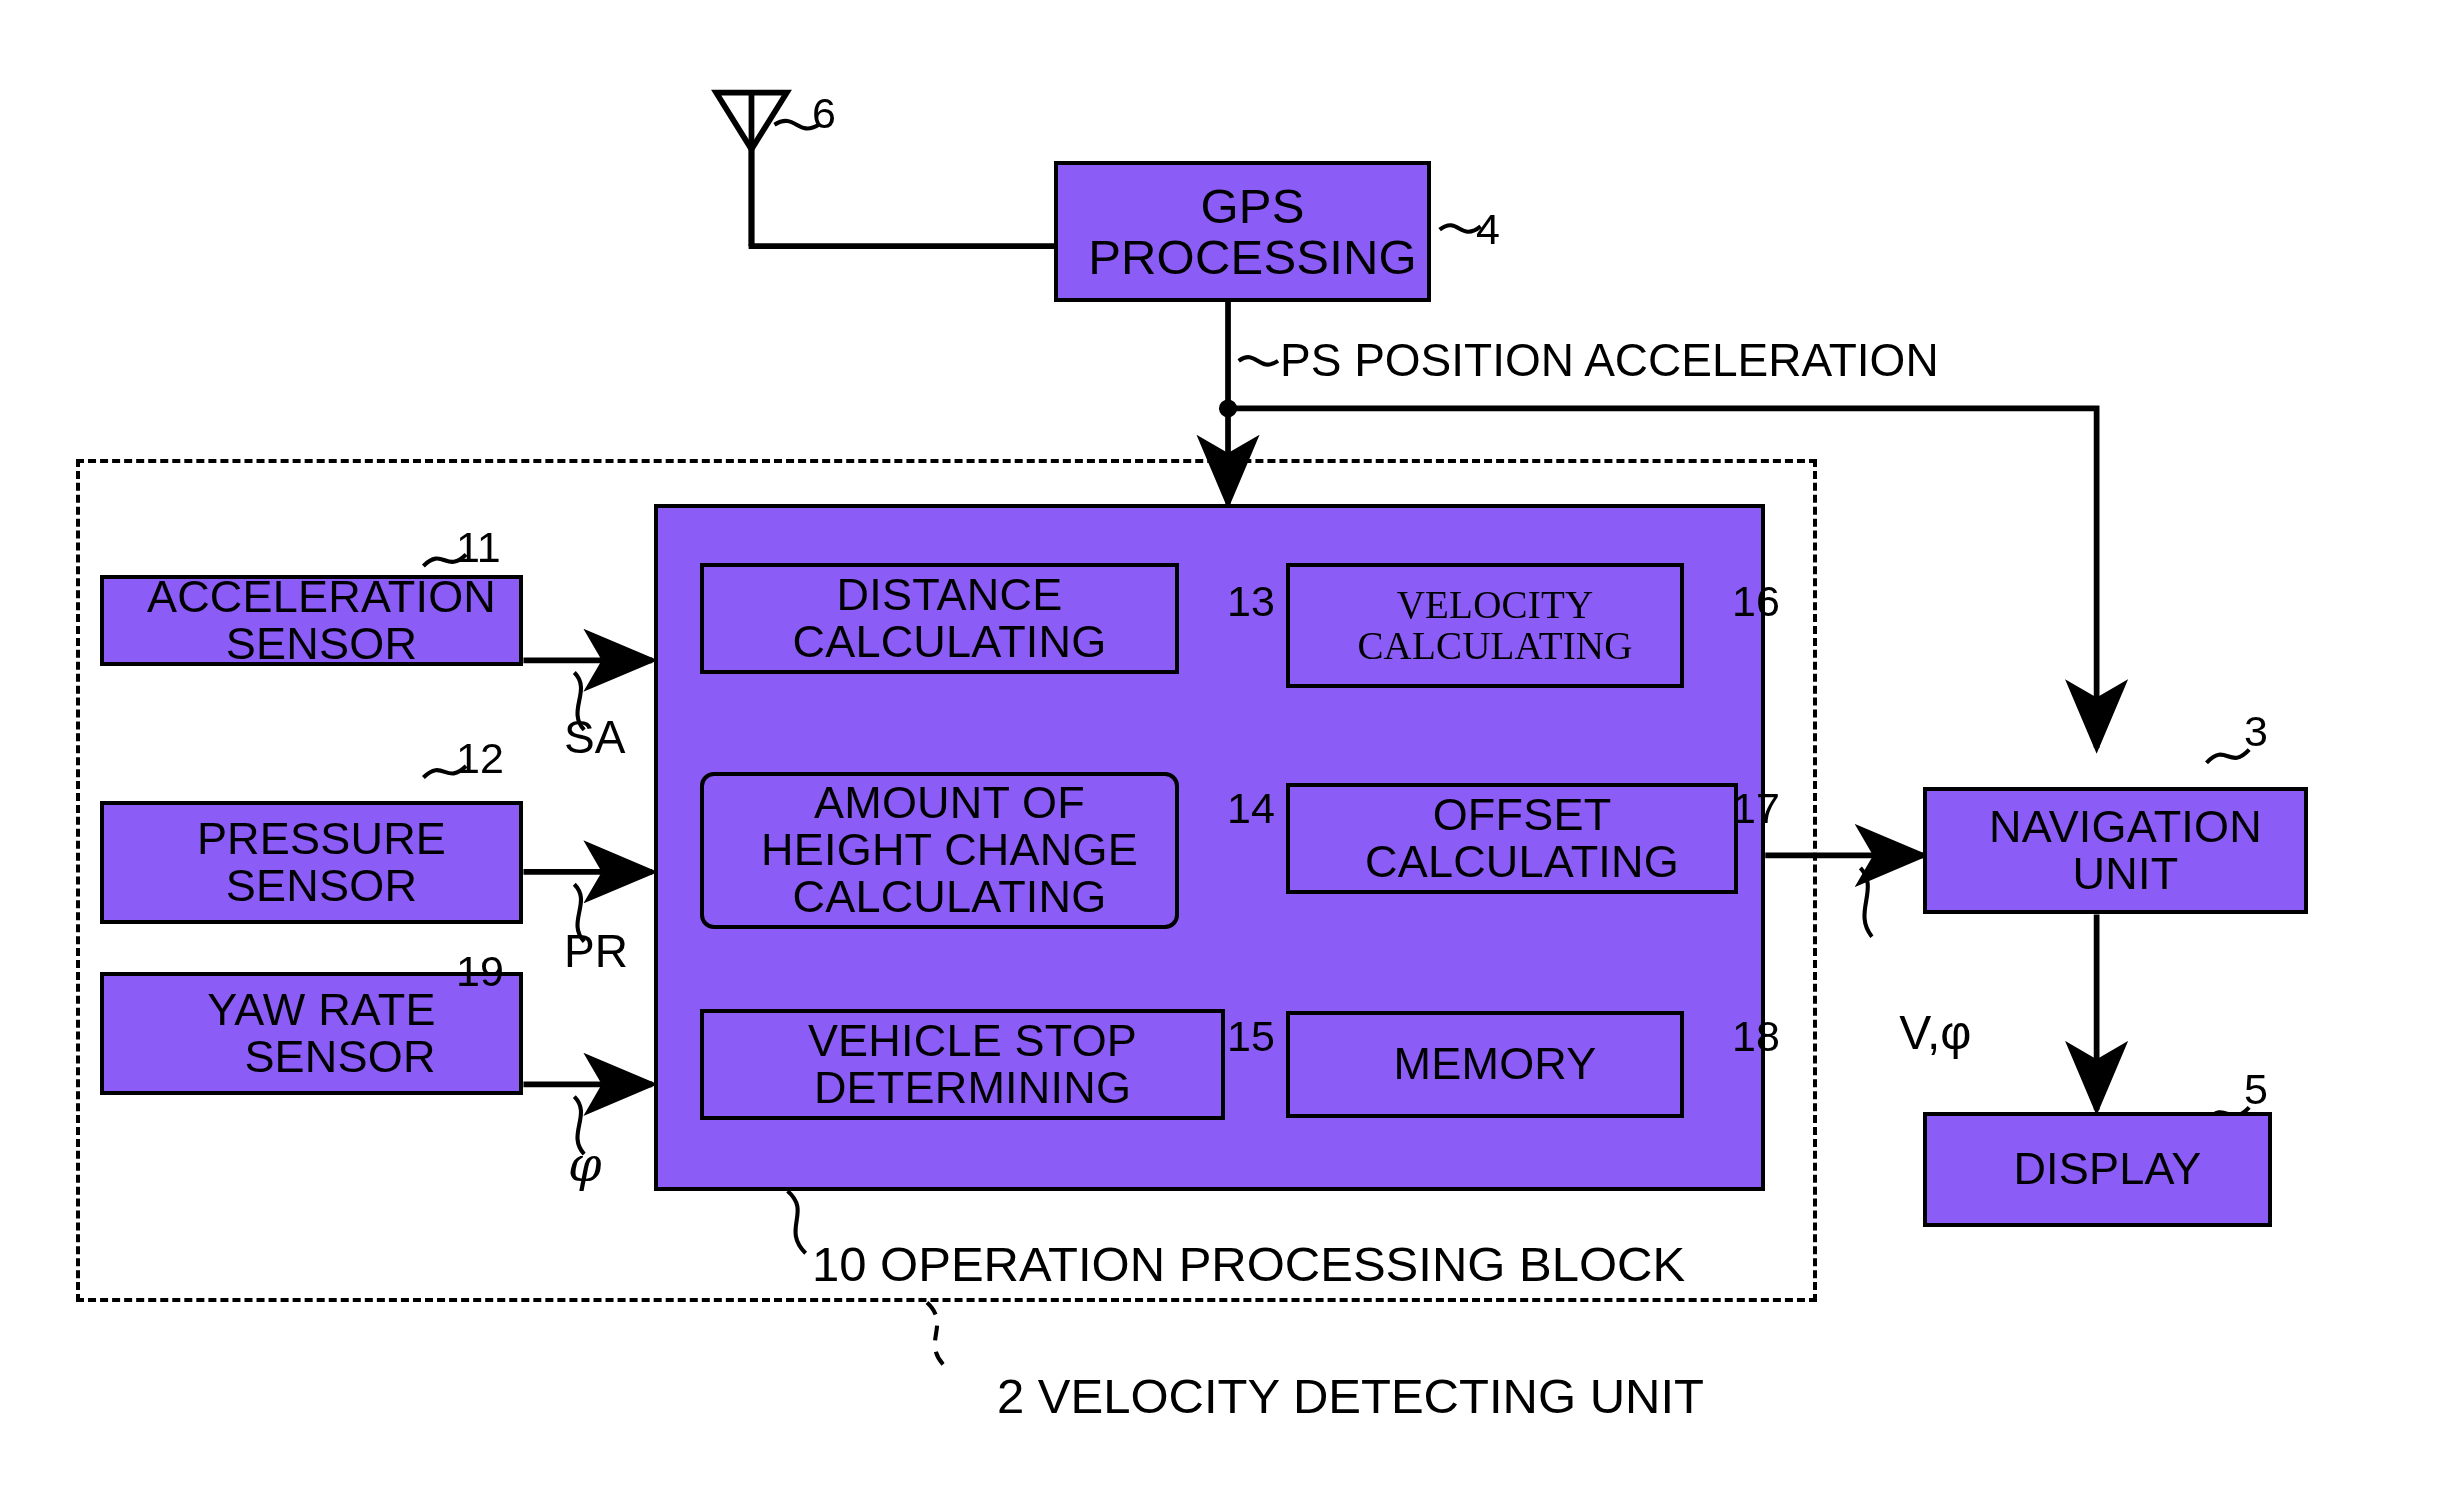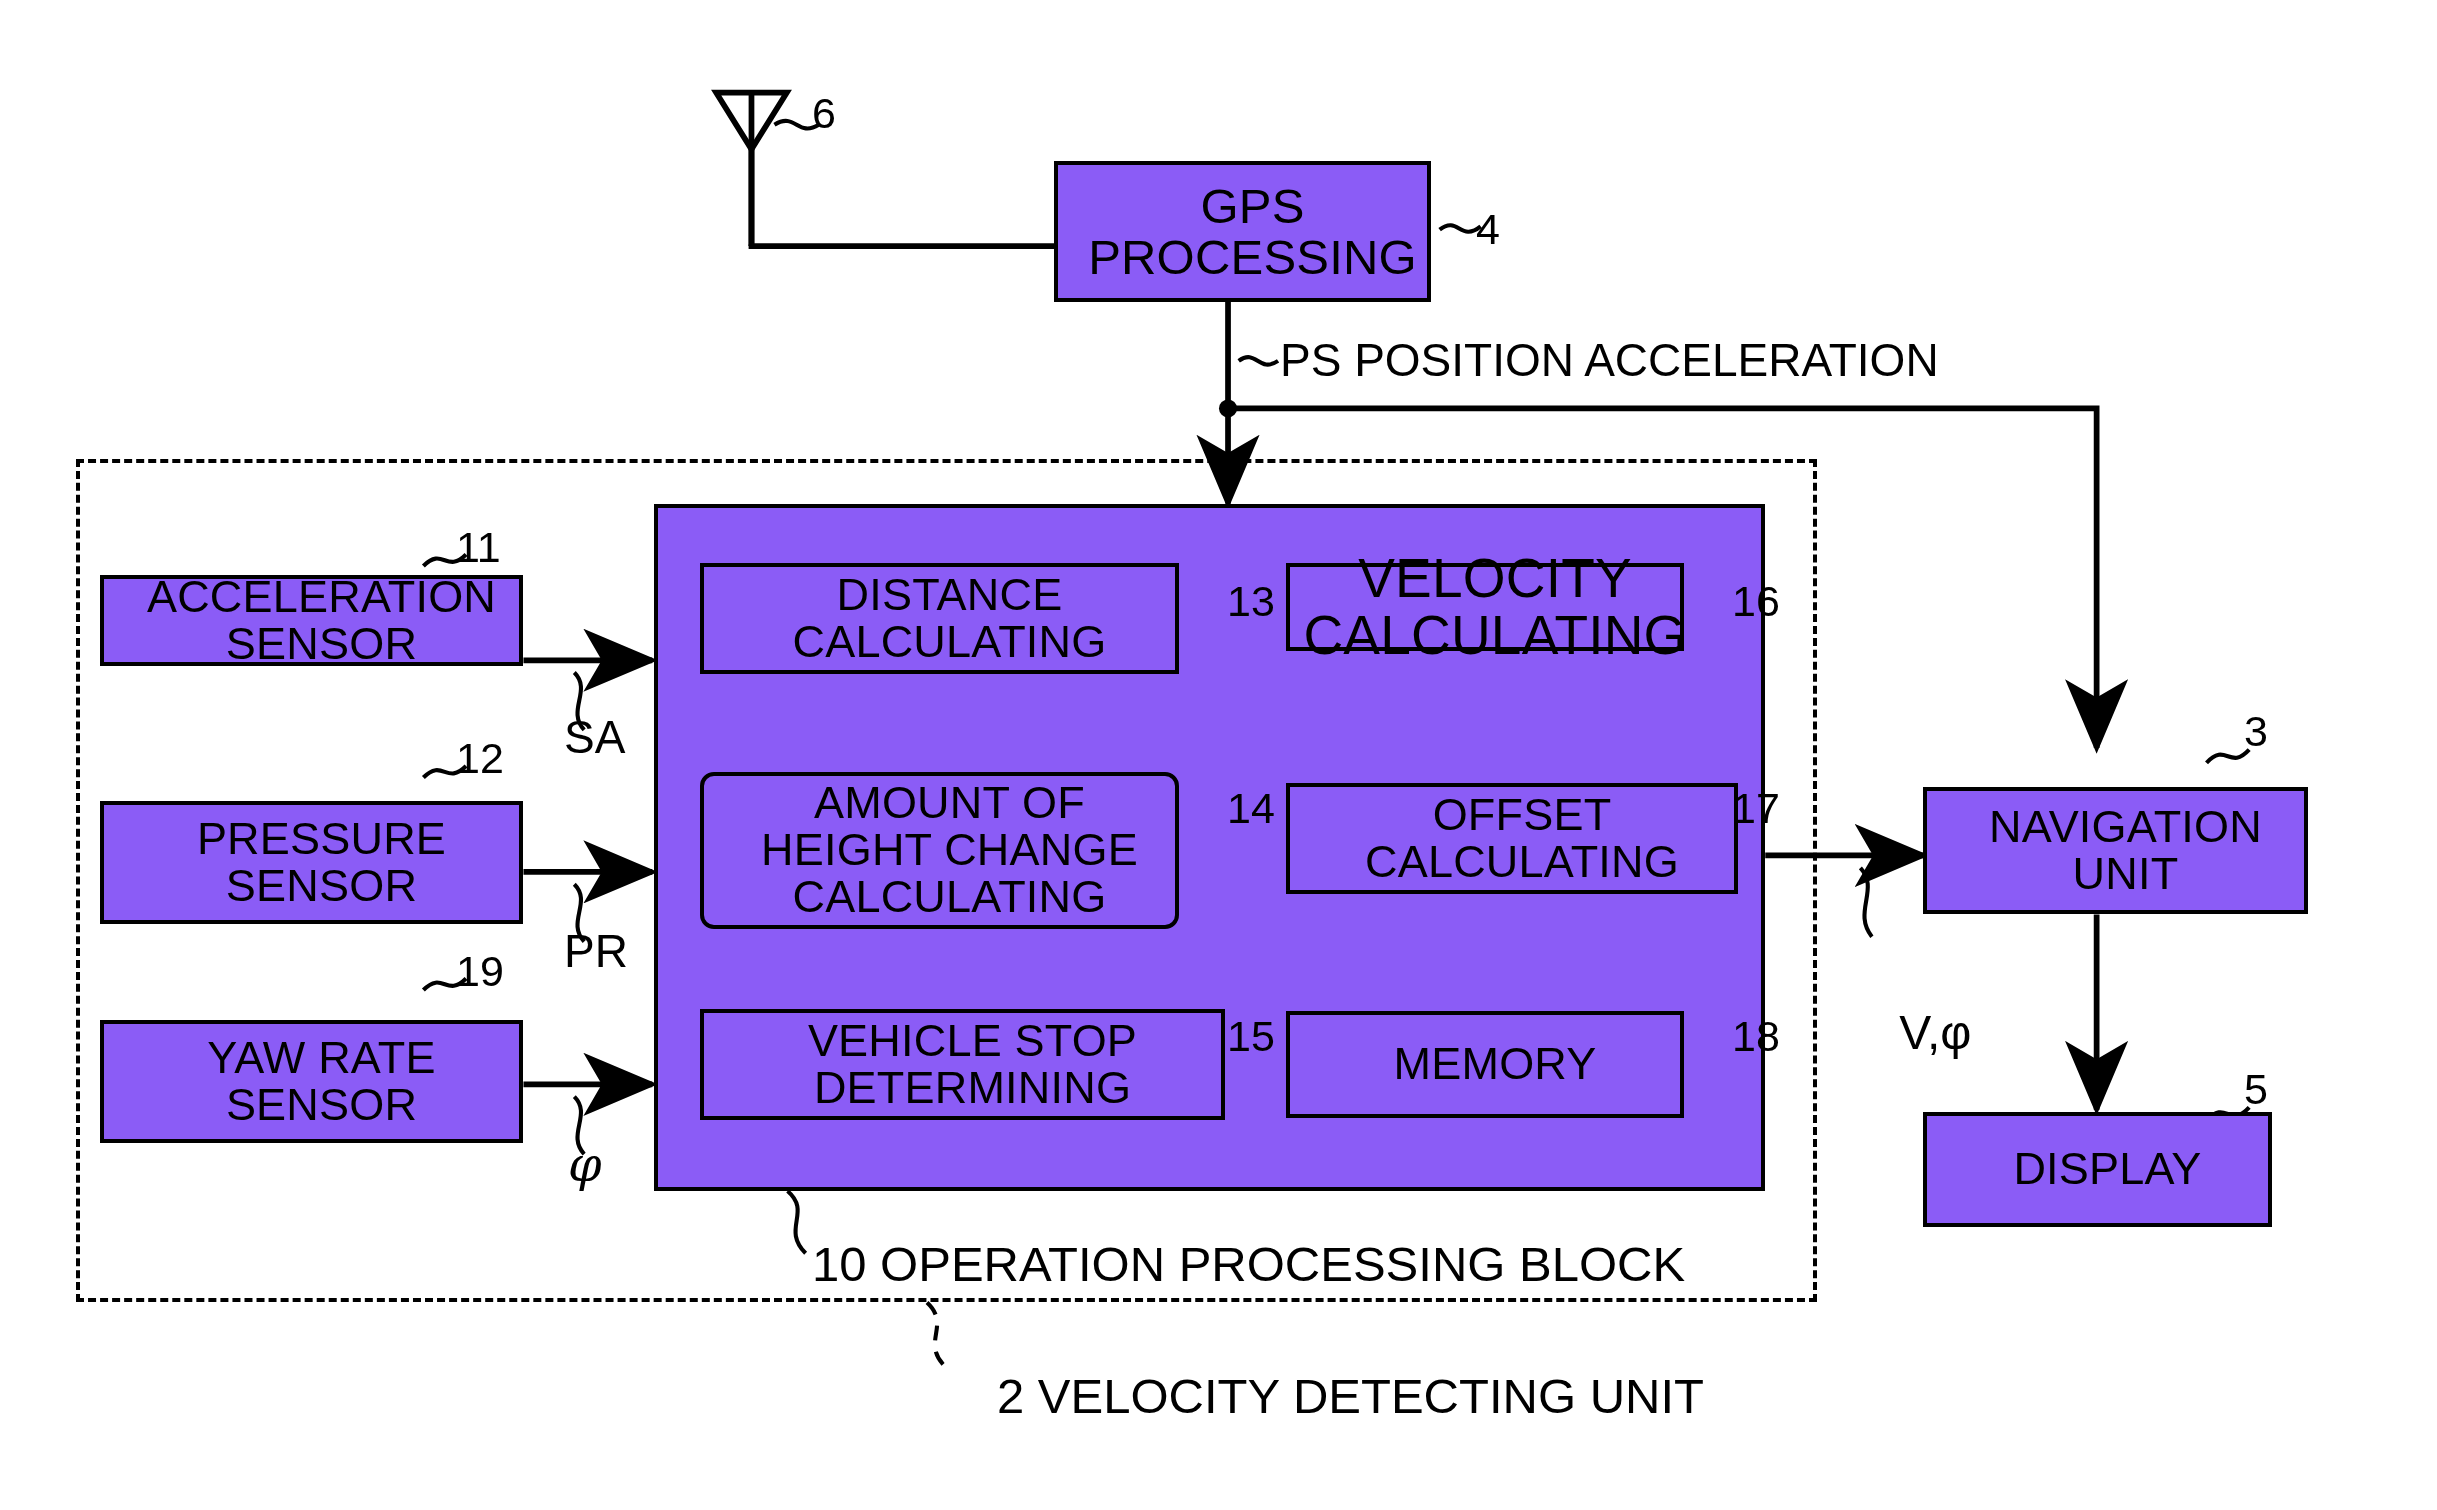--- a/index.html
+++ b/index.html
@@ -150,42 +150,42 @@
   <div class="box" style="left:100px; top:575px; width:423px; height:91px; font-size:45px;">
     <span class="txt">ACCELERATION
 SENSOR</span>
   </div>
 
   <div class="box" style="left:100px; top:801px; width:423px; height:123px; font-size:45px;">
     <span class="txt">PRESSURE
 SENSOR</span>
   </div>
 
-  <div class="box" style="left:100px; top:1020px; width:423px; height:123px; font-size:45px;">
+  <div class="box" style="left:100px; top:972px; width:423px; height:123px; font-size:45px;text-align:right;">
     <span class="txt">YAW RATE
 SENSOR</span>
   </div>
 
   <div class="box" style="left:700px; top:563px; width:479px; height:111px; font-size:45px;">
     <span class="txt">DISTANCE
 CALCULATING</span>
   </div>
 
   <div class="box" style="left:700px; top:772px; width:479px; height:157px; font-size:45px;border-radius:14px;">
     <span class="txt">AMOUNT OF
 HEIGHT CHANGE
 CALCULATING</span>
   </div>
 
   <div class="box" style="left:700px; top:1009px; width:525px; height:111px; font-size:45px;">
     <span class="txt">VEHICLE STOP
 DETERMINING</span>
   </div>
 
-  <div class="box" style="left:1286px; top:563px; width:398px; height:88px; font-size:55px;">
+  <div class="box" style="left:1286px; top:563px; width:398px; height:125px; font-size:39px;font-family:Liberation Serif, serif;">
     <span class="txt">VELOCITY
 CALCULATING</span>
   </div>
 
   <div class="box" style="left:1286px; top:783px; width:452px; height:111px; font-size:45px;">
     <span class="txt">OFFSET
 CALCULATING</span>
   </div>
 
   <div class="box" style="left:1286px; top:1011px; width:398px; height:107px; font-size:45px;">

